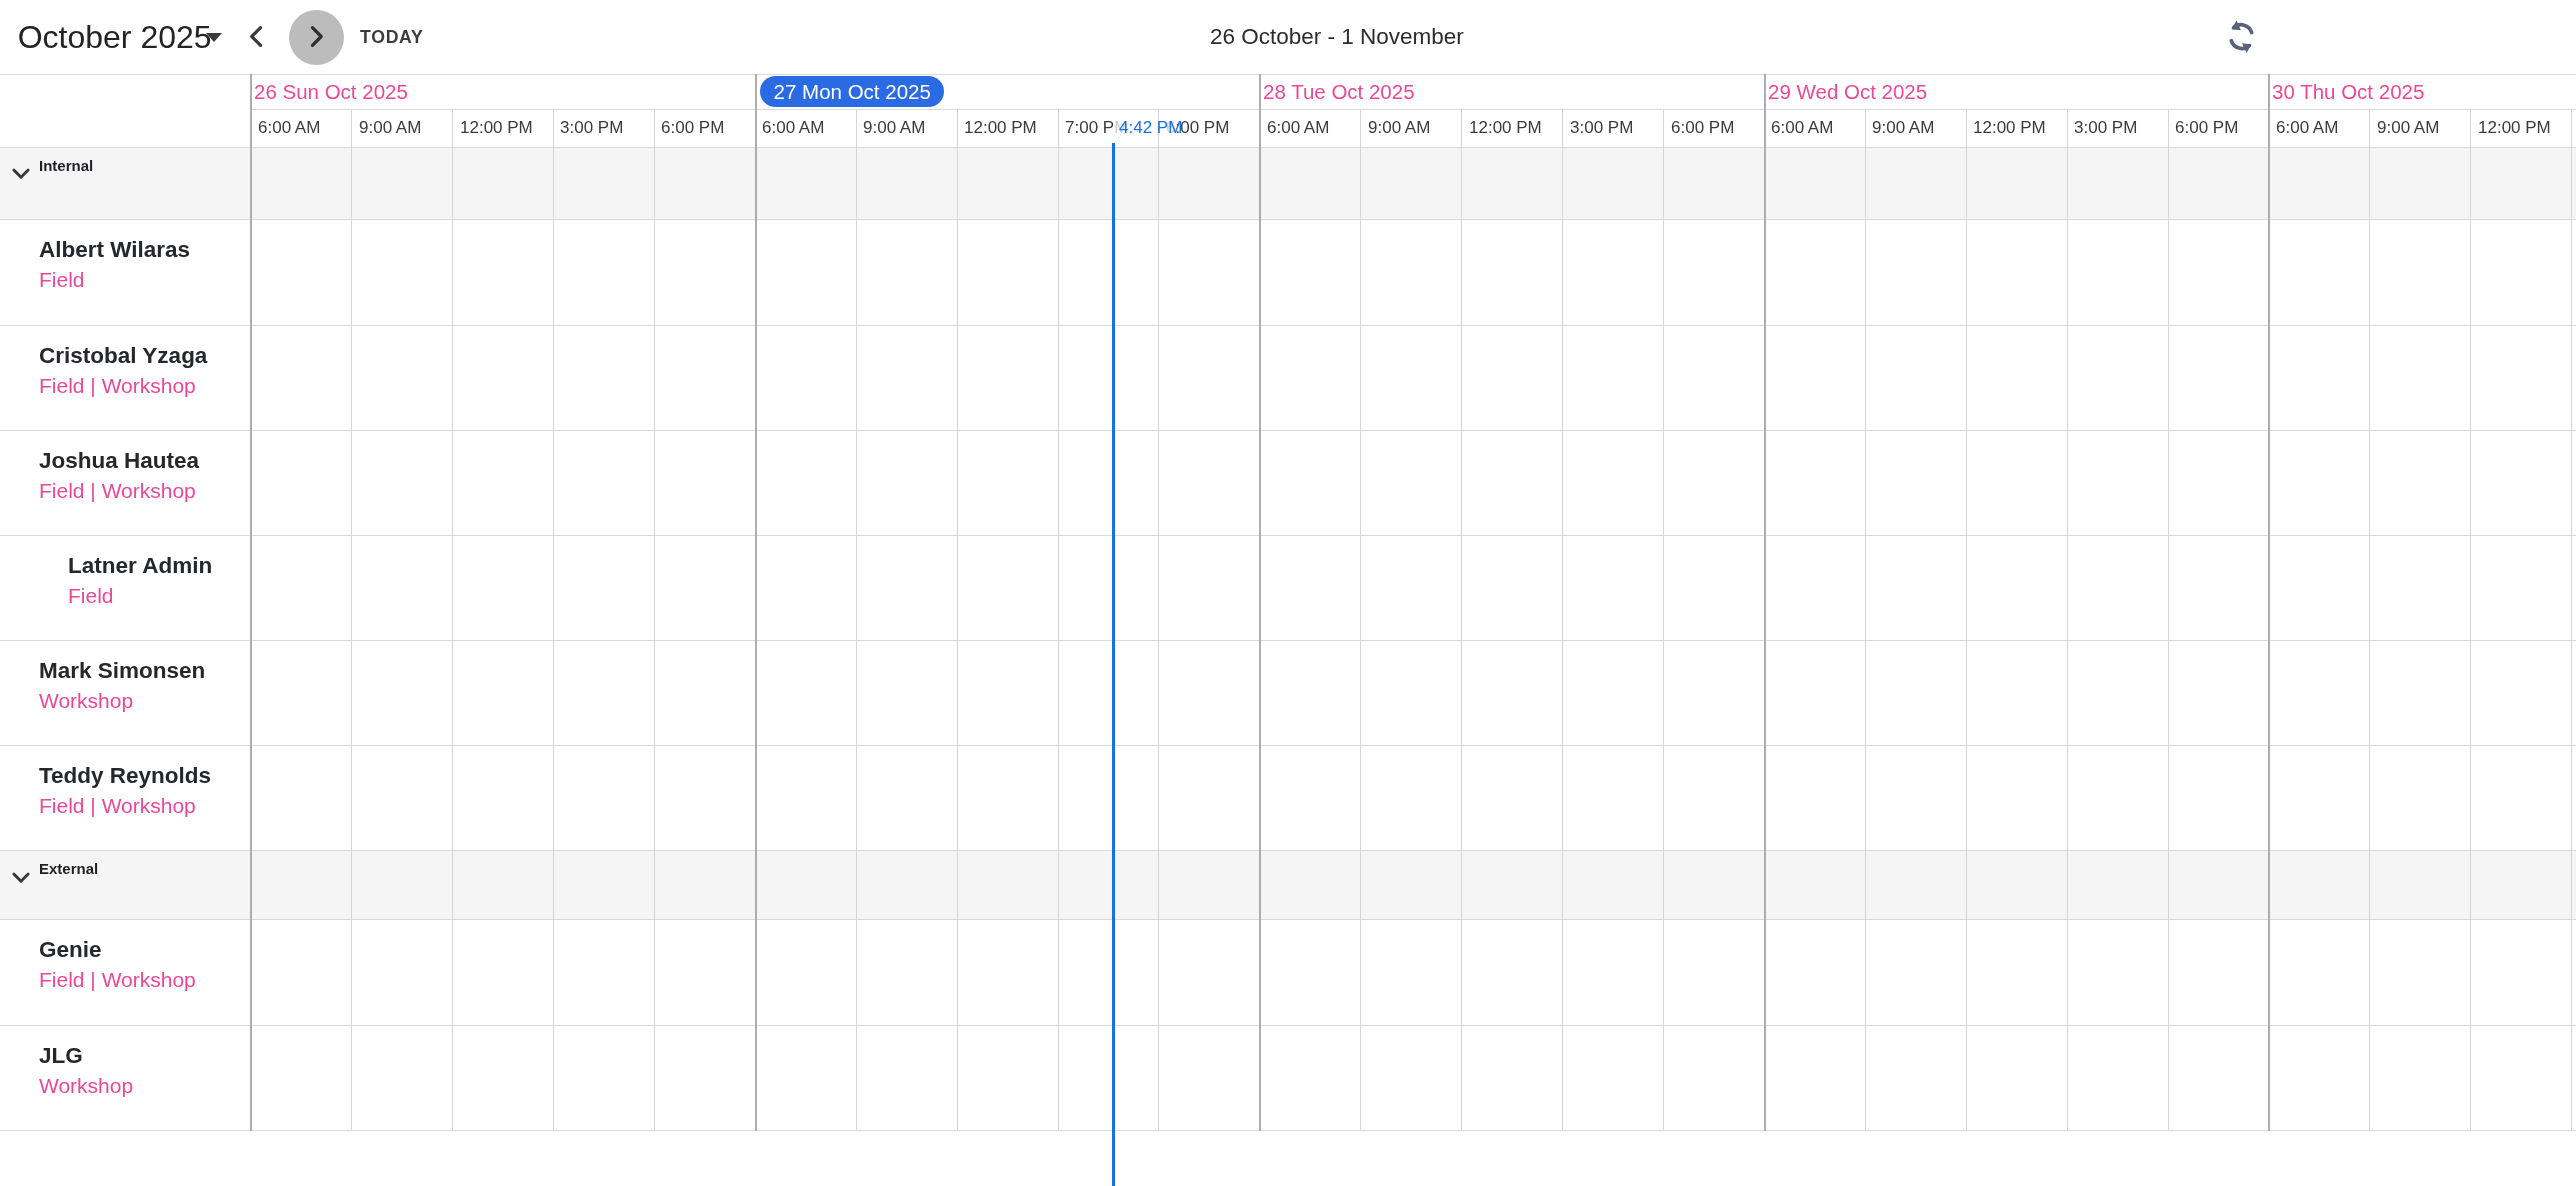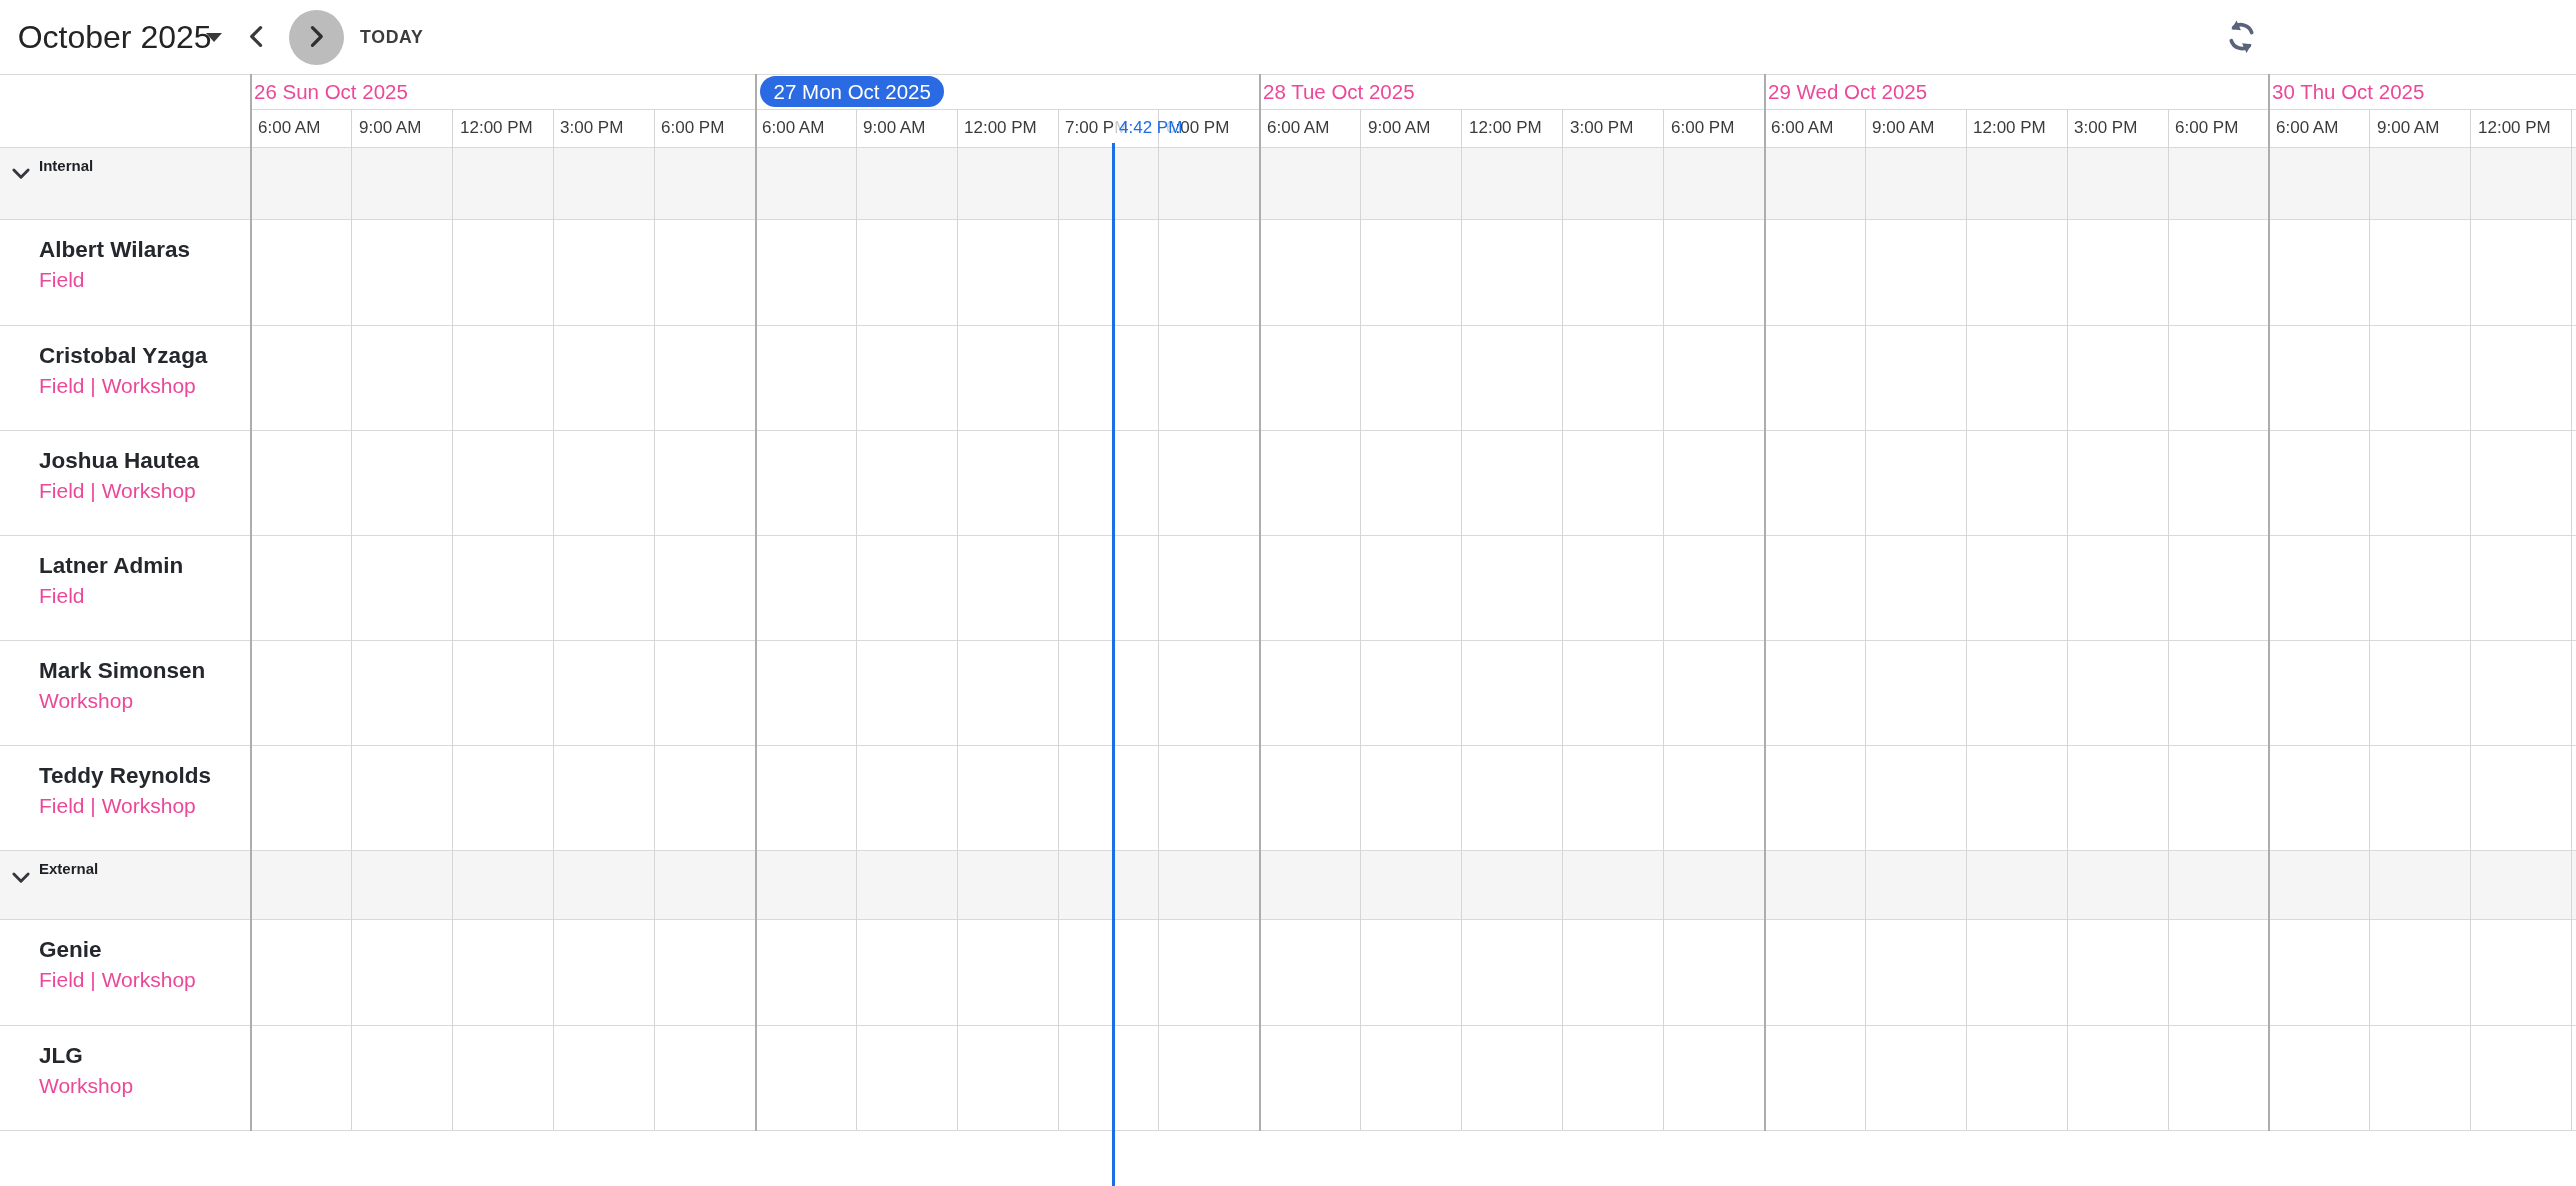--- a/index.html
+++ b/index.html
@@ -61,20 +61,21 @@
     <div class="nav-btn nav-next">
       <span>
         <svg width="23" height="27" viewBox="0 0 16 20">
             <polyline points="5,3.5 11.5,10 5,16.5" fill="none" stroke="#2f2f2f" stroke-width="2.4" stroke-linecap="round" stroke-linejoin="round"></polyline>
           </svg>
       </span>
     </div>
 
     <div class="today-btn">TODAY</div>
 
+    <div class="range-title">26 October - 1 November</div>
 
     <div class="refresh-btn">
       <span>
         <svg width="35" height="38" viewBox="0 0 24 26">
           <g fill="none" stroke="#59637a" stroke-width="2.5" stroke-linecap="round">
             <path d="M19 10 A 7.6 7.6 0 0 0 6.6 6.6"></path>
             <path d="M5 15.5 A 7.6 7.6 0 0 0 17.4 18.9"></path>
           </g>
           <path d="M8.6 1.6 L5.1 7.6 L11.6 8.3 Z" fill="#59637a"></path>
           <path d="M15.4 24 L18.9 18 L12.4 17.3 Z" fill="#59637a"></path>
@@ -178,21 +179,21 @@
     <div class="res-roles">Field</div>
   </div>
   <div class="res" style="top:340px;">
     <div class="res-name">Cristobal Yzaga</div>
     <div class="res-roles">Field | Workshop</div>
   </div>
   <div class="res" style="top:445px;">
     <div class="res-name">Joshua Hautea</div>
     <div class="res-roles">Field | Workshop</div>
   </div>
-  <div class="res" style="top:550px;">
+  <div class="res" style="top:550px;margin-left:29px;">
     <div class="res-name">Latner Admin</div>
     <div class="res-roles">Field</div>
   </div>
   <div class="res" style="top:655px;">
     <div class="res-name">Mark Simonsen</div>
     <div class="res-roles">Workshop</div>
   </div>
   <div class="res" style="top:760px;">
     <div class="res-name">Teddy Reynolds</div>
     <div class="res-roles">Field | Workshop</div>

